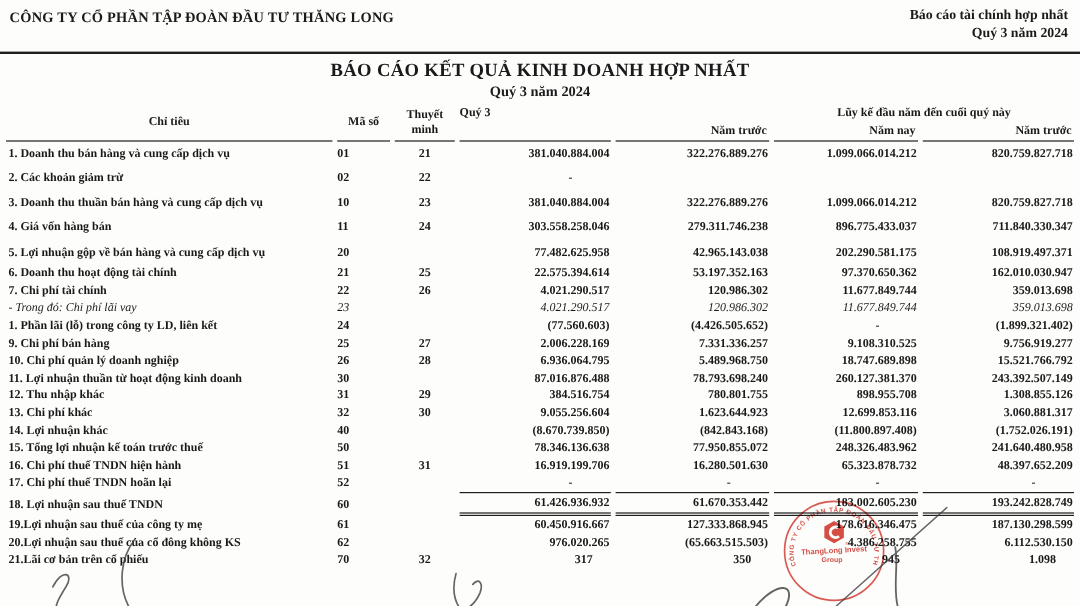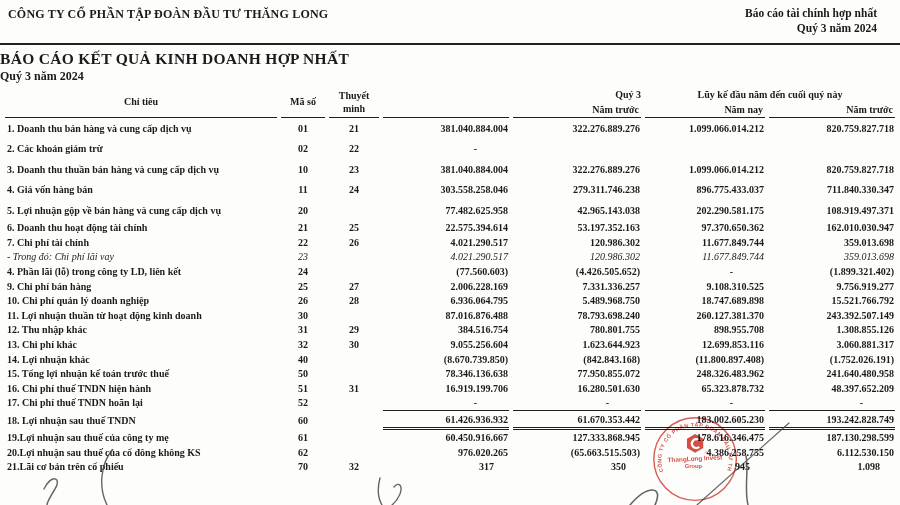--- a/index.html
+++ b/index.html
@@ -14,52 +14,52 @@
 
   
   .letterhead {
     position:relative; height:45px;
     border-bottom:2px solid #1f1f1f;
     padding:7px 8px 0 8px;
   }
   .lh-left .company { font-size:12px; font-weight:bold; letter-spacing:.2px; }
   .lh-left .address { font-size:11.5px; font-weight:bold; margin-top:2px; }
   .lh-right {
-    position:absolute; right:23px; top:6px; text-align:right;
+    position:absolute; right:10px; top:6px; text-align:right;
     font-size:11.5px; font-weight:bold; line-height:15px;
   }
 
   
-  .title-block { text-align:left; margin-top:5px; }
+  .title-block { text-align:center; margin-top:5px; }
   .title-main { font-size:15.5px; font-weight:bold; letter-spacing:.3px; }
   .title-sub  { font-size:12px; font-weight:bold; margin-top:1px; }
 
   
   table.report {
     table-layout:fixed;
     border-collapse:separate;
     border-spacing:4px 0;
     width:898px;
     margin:2px 0 0 1px;
     font-size:10px;
   }
   col.c1{width:272px} col.c2{width:44px} col.c3{width:50px}
   col.c4{width:126px} col.c5{width:128px} col.c6{width:120px} col.c7{width:126px}
 
   thead th { font-weight:bold; vertical-align:middle; line-height:13px; }
   thead .hrow2 th { border-bottom:1px solid #1f1f1f; height:17px; }
   thead th.span2 { border-bottom:1px solid #1f1f1f; }
   thead th.grp { vertical-align:top; padding-top:2px; }
-  thead th.grp.q3 { text-align:right; }
+  thead th.grp.q3 { text-align:left; }
   thead th.grp.ytd { text-align:center; }
   thead .sub { text-align:right; padding-right:2px; font-weight:bold; }
 
   tbody td { vertical-align:middle; }
   td.c-item { text-align:left; font-weight:bold; padding-left:2px; white-space:nowrap; overflow:hidden;margin-left:45px; }
-  td.c-code { text-align:center; font-weight:bold; }
+  td.c-code { font-weight:bold; }
   td.c-note { text-align:center; font-weight:bold; }
   td.c-num  { text-align:right; font-weight:bold; padding-right:1px; white-space:nowrap; }
   tr.r-lg td { height:20.5px; }
   tr.r-sm td { height:14.6px; }
   tr.italic td { font-style:italic; font-weight:normal; }
   tr.total td.c-num { border-top:1px solid #1f1f1f; border-bottom:3px double #1f1f1f; height:20px; }
   td.dash { padding-right:32px; }
   td.eps  { padding-right:15px; }
 
   
@@ -183,21 +183,21 @@
         <tr class="r-sm italic">
           <td class="c-item">- Trong đó: Chi phí lãi vay</td>
           <td class="c-code">23</td>
           <td class="c-note"></td>
           <td class="c-num">4.021.290.517</td>
           <td class="c-num">120.986.302</td>
           <td class="c-num">11.677.849.744</td>
           <td class="c-num">359.013.698</td>
         </tr>
         <tr class="r-sm">
-          <td class="c-item">4. Phần lãi (lỗ) trong công ty LD, liên kết</td>
+          <td class="c-item">1. Phần lãi (lỗ) trong công ty LD, liên kết</td>
           <td class="c-code">24</td>
           <td class="c-note"></td>
           <td class="c-num">(77.560.603)</td>
           <td class="c-num">(4.426.505.652)</td>
           <td class="c-num dash">-</td>
           <td class="c-num">(1.899.321.402)</td>
         </tr>
         <tr class="r-sm">
           <td class="c-item">9. Chi phí bán hàng</td>
           <td class="c-code">25</td>

